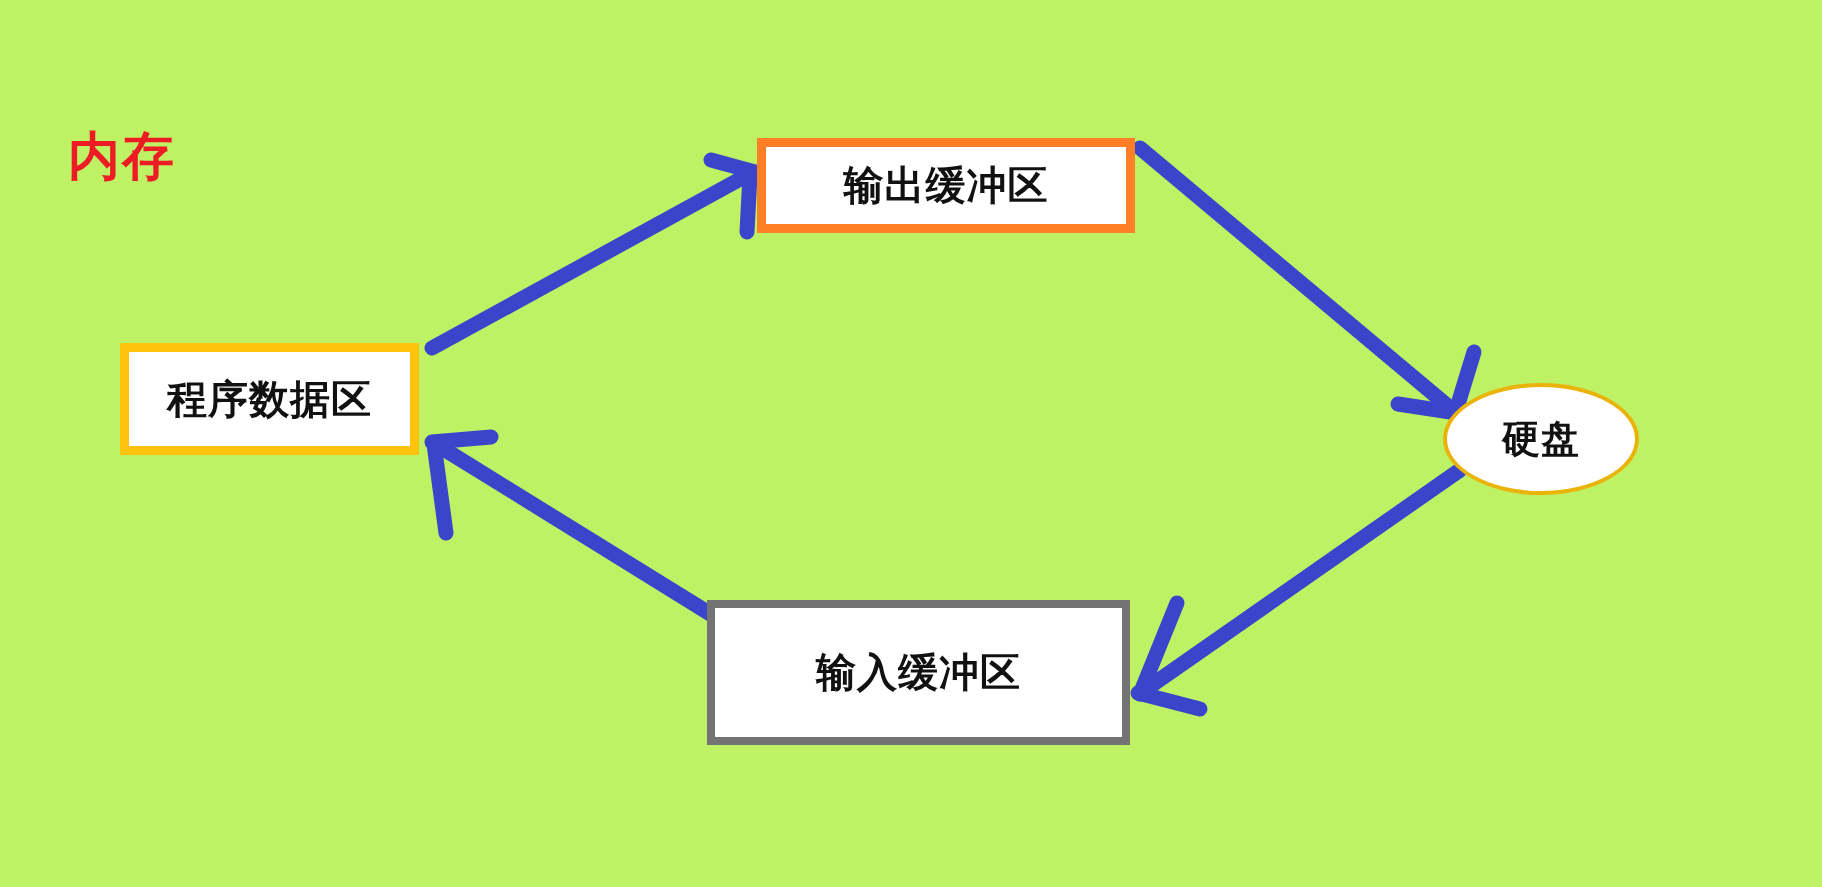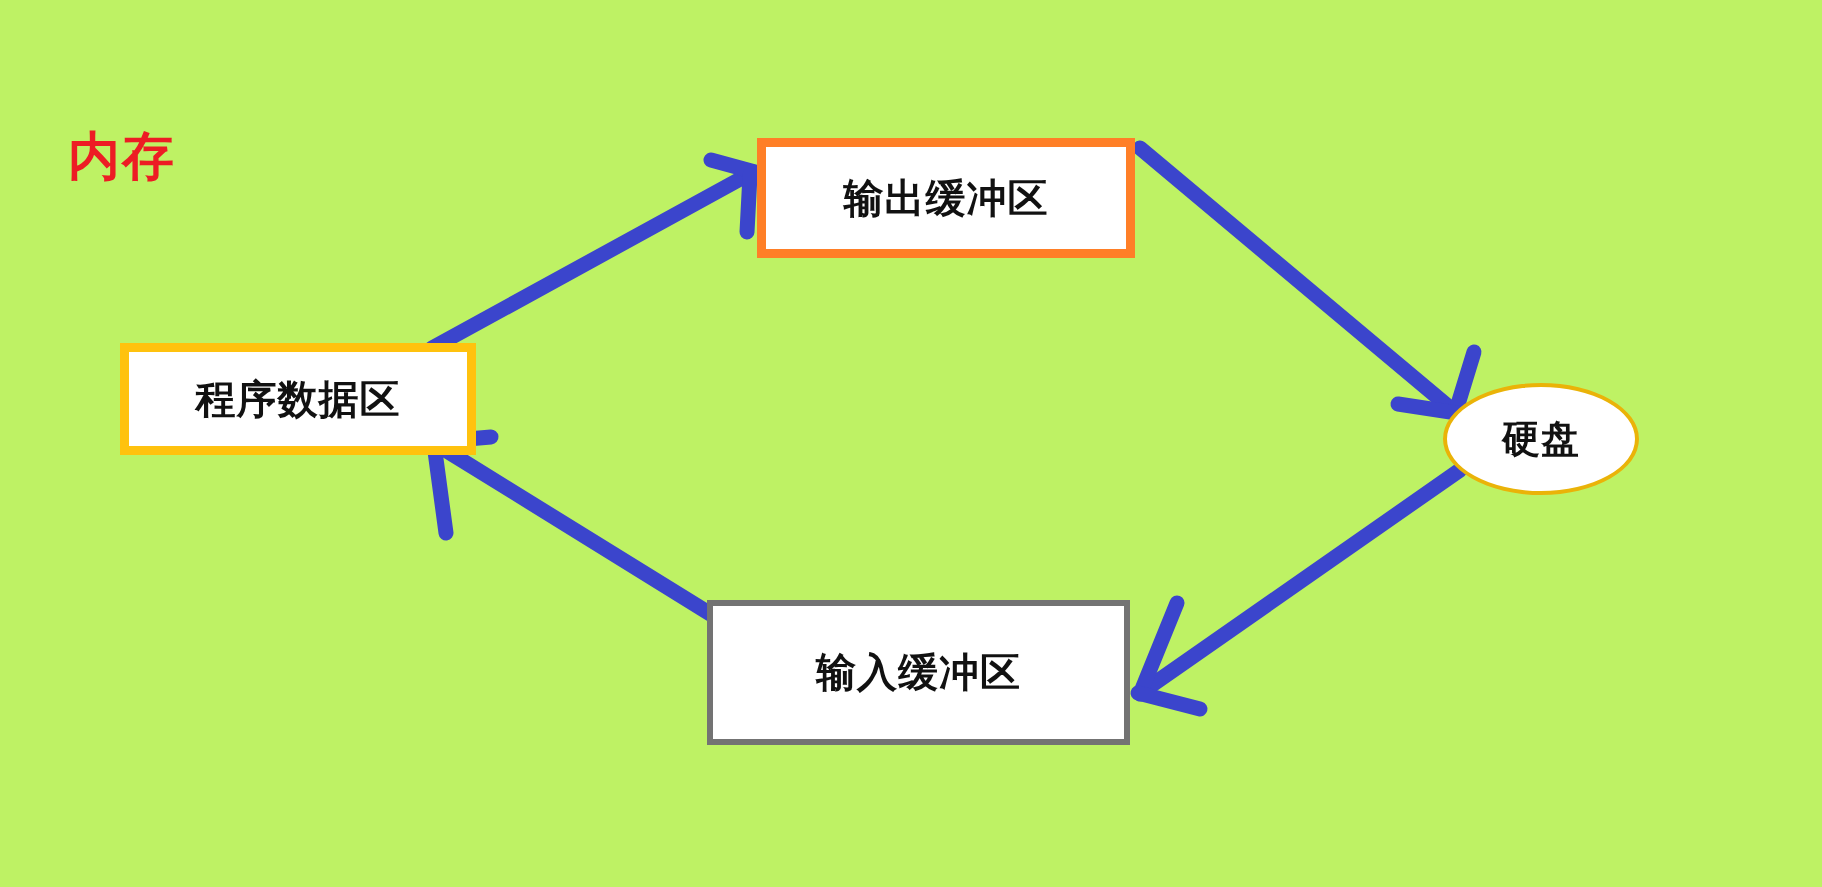--- a/index.html
+++ b/index.html
@@ -51,43 +51,43 @@
     font-weight: bold;
     color: #ED1C24;
     letter-spacing: 2px;
     white-space: nowrap;
   }
 
   
   #node-program-data {
     left: 120px;
     top: 343px;
-    width: 356px;
+    width: 299px;
     height: 112px;
     border: 9px solid #FFC20E;
   }
   #node-program-data .node-label { font-size: 40px; }
 
   
   #node-output-buffer {
     left: 757px;
     top: 138px;
     width: 378px;
-    height: 120px;
+    height: 95px;
     border: 9px solid #FF7F27;
   }
   #node-output-buffer .node-label { font-size: 40px; }
 
   
   #node-input-buffer {
     left: 707px;
     top: 600px;
     width: 423px;
     height: 145px;
-    border: 6px solid #737373;
+    border: 8px solid #737373;
     text-align: right;
   }
   #node-input-buffer .node-label { font-size: 40px; }
 
   
   #node-hard-disk {
     left: 1443px;
     top: 383px;
     width: 196px;
     height: 112px;

